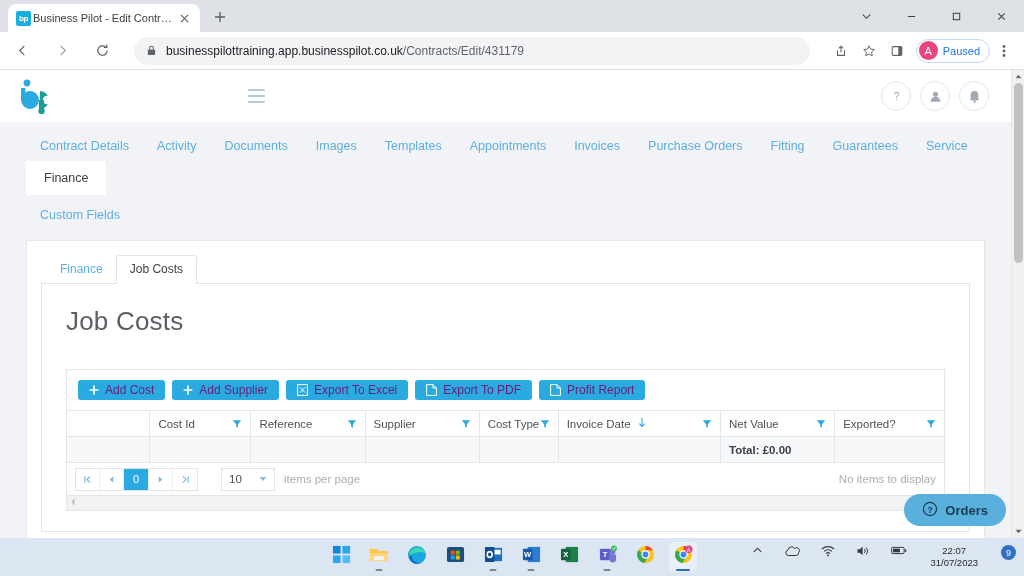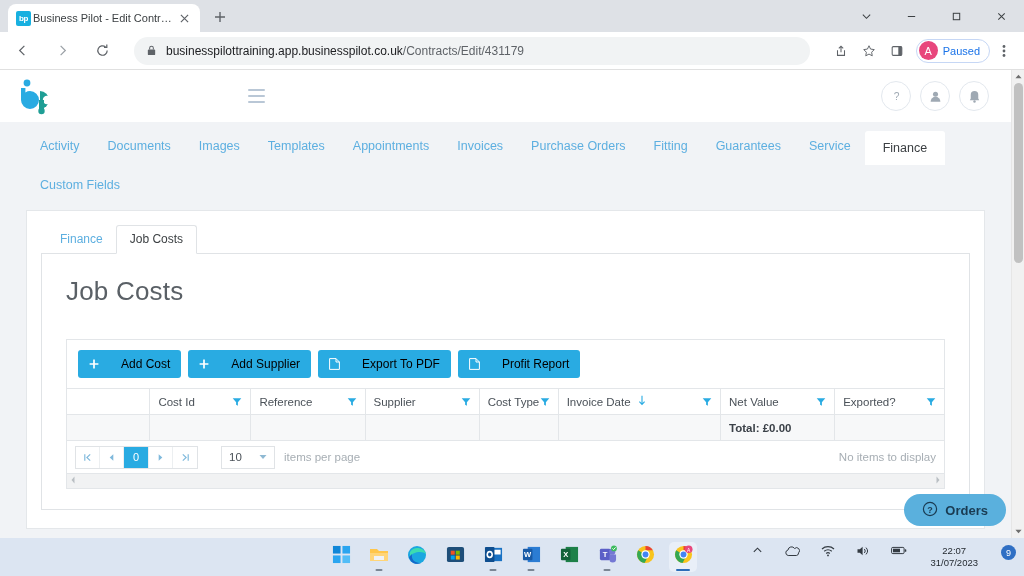--- a/index.html
+++ b/index.html
@@ -169,24 +169,24 @@
     font-size: 26px; font-weight: 300; color: #5a6066; margin-bottom: 32px;
     letter-spacing: 0.2px;
   }
 
   
   .grid-toolbar {
     border: 1px solid #e3e6e9; border-bottom: none; background: #fff;
     padding: 10px 11px; display: flex; gap: 7px;
   }
   .gbtn {
-    background: #29abe2; color: #000000; border: none; border-radius: 3px;
-    height: 28px; padding: 0 11px; font-size: 12px;
+    background: #29abe2; color: #701a75; border: none; border-radius: 3px;
+    height: 20px; padding: 0 11px; font-size: 12px;
     font-family: "Liberation Sans", sans-serif;
-    display: inline-flex; align-items: center; gap: 22px; white-space: nowrap;
+    display: inline-flex; align-items: center; gap: 6px; white-space: nowrap;
   }
   .gbtn .gi { display: inline-flex; align-items: center; font-size: 12px; }
 
   
   .grid { width: 100%; border-collapse: collapse; table-layout: fixed; }
   .grid th {
     border: 1px solid #e3e6e9; height: 26px; padding: 0 8px;
     font-size: 11.5px; font-weight: 400; color: #4a5158; text-align: left;
     background: #fff; vertical-align: middle;
   }
@@ -423,20 +423,21 @@
           <div class="hicon">
             <svg width="15" height="15" viewBox="0 0 16 16">
               <path d="M8 2 A4 4 0 0 1 12 6 V10 L13 12 H3 L4 10 V6 A4 4 0 0 1 8 2 Z" fill="#9fa9b3"></path>
               <circle cx="8" cy="13.4" r="1.3" fill="#9fa9b3"></circle>
             </svg>
           </div>
         </div>
       </div>
 
       <div class="navtabs">
+        <div class="navtab">Contract Details</div>
         <div class="navtab">Activity</div>
         <div class="navtab">Documents</div>
         <div class="navtab">Images</div>
         <div class="navtab">Templates</div>
         <div class="navtab">Appointments</div>
         <div class="navtab">Invoices</div>
         <div class="navtab">Purchase Orders</div>
         <div class="navtab">Fitting</div>
         <div class="navtab">Guarantees</div>
         <div class="navtab">Service</div>
@@ -464,20 +465,29 @@
               </span>
               <span>Add Cost</span>
             </button>
             <button class="gbtn">
               <span class="gi">
                 <svg width="10" height="10" viewBox="0 0 10 10">
                     <path d="M5 0.6 V9.4 M0.6 5 H9.4" stroke="#fff" stroke-width="1.7"></path>
                   </svg>
               </span>
               <span>Add Supplier</span>
+            </button>
+            <button class="gbtn">
+              <span class="gi">
+                <svg width="11" height="12" viewBox="0 0 11 12">
+                  <rect x="0.6" y="0.6" width="9.8" height="10.8" stroke="#fff" stroke-width="1" fill="none"></rect>
+                  <path d="M3 3.4 L8 8.6 M8 3.4 L3 8.6" stroke="#fff" stroke-width="1"></path>
+                </svg>
+              </span>
+              <span>Export To Excel</span>
             </button>
             <button class="gbtn">
               <span class="gi">
                 <svg width="11" height="12" viewBox="0 0 11 12">
                   <path d="M0.6 0.6 H7 L10.4 4 V11.4 H0.6 Z" stroke="#fff" stroke-width="1" fill="none"></path>
                   <path d="M7 0.6 V4 H10.4" stroke="#fff" stroke-width="1" fill="none"></path>
                 </svg>
               </span>
               <span>Export To PDF</span>
             </button>

